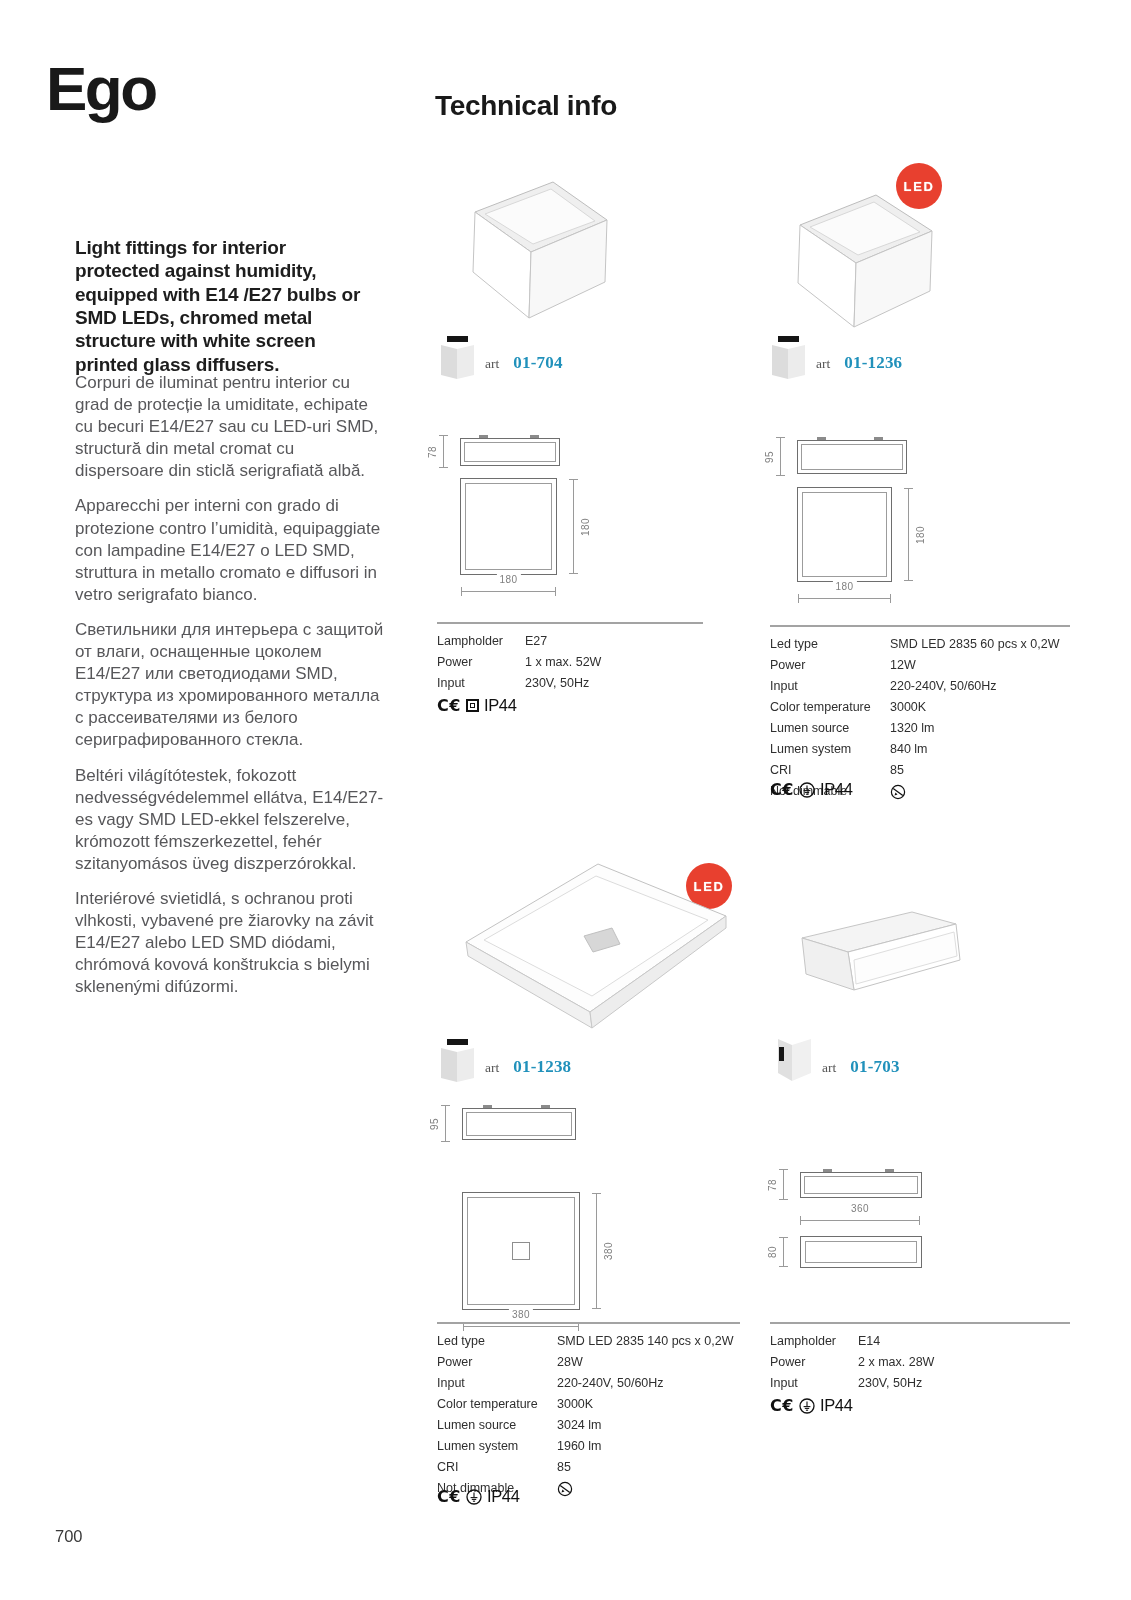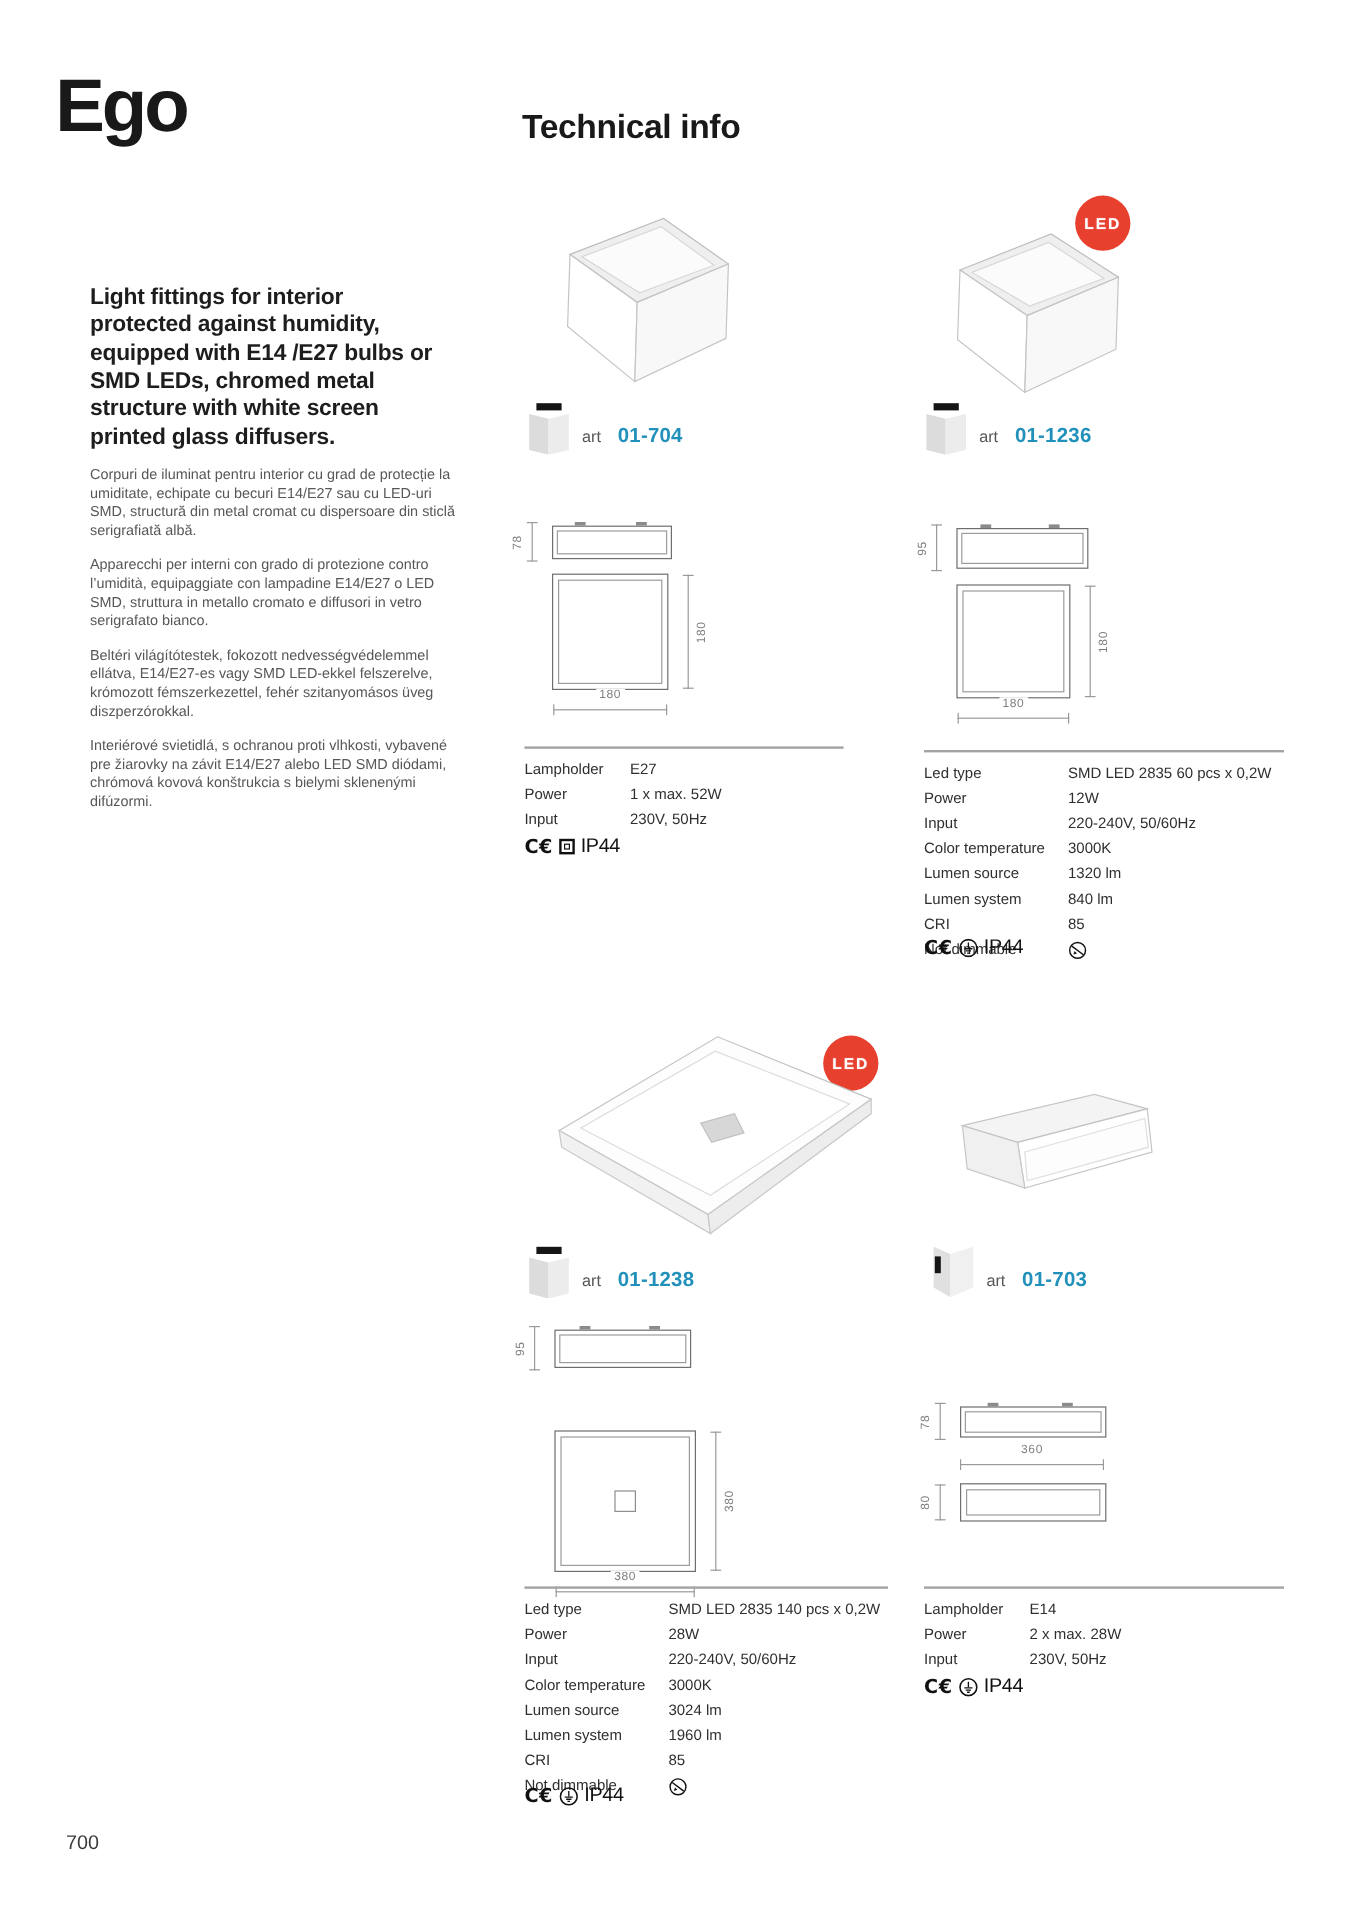--- a/index.html
+++ b/index.html
@@ -8,38 +8,38 @@
 
   
   .brand{position:absolute;left:46px;top:58px;font-size:62px;font-weight:800;
          letter-spacing:-2.5px;color:#191919;line-height:1;}
   .tech-title{position:absolute;left:435px;top:90px;font-size:28px;font-weight:700;
               letter-spacing:-0.3px;color:#191919;}
 
   
   .intro-heading{position:absolute;left:75px;top:208px;width:296px;font-size:19px;
                  font-weight:700;line-height:1.23;color:#1d1d1d;letter-spacing:-0.2px;margin-top:28px;}
-  .intro-paras{position:absolute;left:75px;top:388px;width:312px;font-size:12px;
+  .intro-paras{position:absolute;left:75px;top:372px;width:312px;font-size:17px;
                line-height:1.3;color:#57575a;}
   .intro-paras p{margin:0 0 13px 0;}
 
   
   .prod-img{position:absolute;}
 
   
   .led-badge{position:absolute;border-radius:50%;background:#e8402f;color:#fff;
              display:flex;align-items:center;justify-content:center;
              font-size:13px;font-weight:700;letter-spacing:1.6px;
              text-shadow:0 0 1px rgba(255,255,255,.6);}
 
   
   .mount{position:absolute;width:40px;height:46px;}
 
   
-  .art-line{position:absolute;display:flex;align-items:baseline;gap:14px;}
+  .art-line{position:absolute;display:flex;align-items:baseline;gap:14px;font-family:Liberation Serif, serif;}
   .art-label{font-size:13.5px;color:#555;}
   .art-no{font-size:17px;font-weight:700;color:#2191bb;letter-spacing:0.2px;}
 
   
   .sview,.pview,.fview{position:absolute;border:1px solid #6e6e6e;background:#fff;}
   .inner{position:absolute;inset:4px;border:1px solid #9c9c9c;}
   .inner3{position:absolute;inset:3px;border:1px solid #9c9c9c;}
   .screw{position:absolute;top:-4px;width:9px;height:3px;background:#8b8b8b;}
   .screw.s1{left:18%;}.screw.s2{left:70%;}
   .csq{position:absolute;left:50%;top:50%;width:16px;height:16px;margin:-9px 0 0 -9px;
@@ -84,20 +84,21 @@
 
 <div class="page">
 
   <div class="brand">Ego</div>
   <div class="tech-title">Technical info</div>
 
   <div class="intro-heading">Light fittings for interior protected against humidity, equipped with E14 /E27 bulbs or SMD LEDs, chromed metal structure with white screen printed glass diffusers.</div>
   <div class="intro-paras">
     <p>Corpuri de iluminat pentru interior cu grad de protecție la umiditate, echipate cu becuri E14/E27 sau cu LED-uri SMD, structură din metal cromat cu dispersoare din sticlă serigrafiată albă.</p>
     <p>Apparecchi per interni con grado di protezione contro l’umidità, equipaggiate con lampadine E14/E27 o LED SMD, struttura in metallo cromato e diffusori in vetro serigrafato bianco.</p>
+    <p>Светильники для интерьера с защитой от влаги, оснащенные цоколем E14/E27 или светодиодами SMD, структура из хромированного металла с рассеивателями из белого сериграфированного стекла.</p>
     <p>Beltéri világítótestek, fokozott nedvességvédelemmel ellátva, E14/E27-es vagy SMD LED-ekkel felszerelve, krómozott fémszerkezettel, fehér szitanyomásos üveg diszperzórokkal.</p>
     <p>Interiérové svietidlá, s ochranou proti vlhkosti, vybavené pre žiarovky na závit E14/E27 alebo LED SMD diódami, chrómová kovová konštrukcia s bielymi sklenenými difúzormi.</p>
   </div>
 
   <div class="prod-img" style="left:443px;top:168px;">
     <svg width="178" height="162" viewBox="0 0 178 162" class="icon-svg">
       <polygon points="32,44 110,14 164,52 88,84" fill="#efefef" stroke="#bdbdbd"></polygon>
       <polygon points="42,46 108,21 152,53 90,76" fill="#fbfbfb" stroke="#d8d8d8"></polygon>
       <polygon points="32,44 88,84 86,150 30,104" fill="#ffffff" stroke="#c4c4c4"></polygon>
       <polygon points="88,84 164,52 162,114 86,150" fill="#f8f8f8" stroke="#c4c4c4"></polygon>

